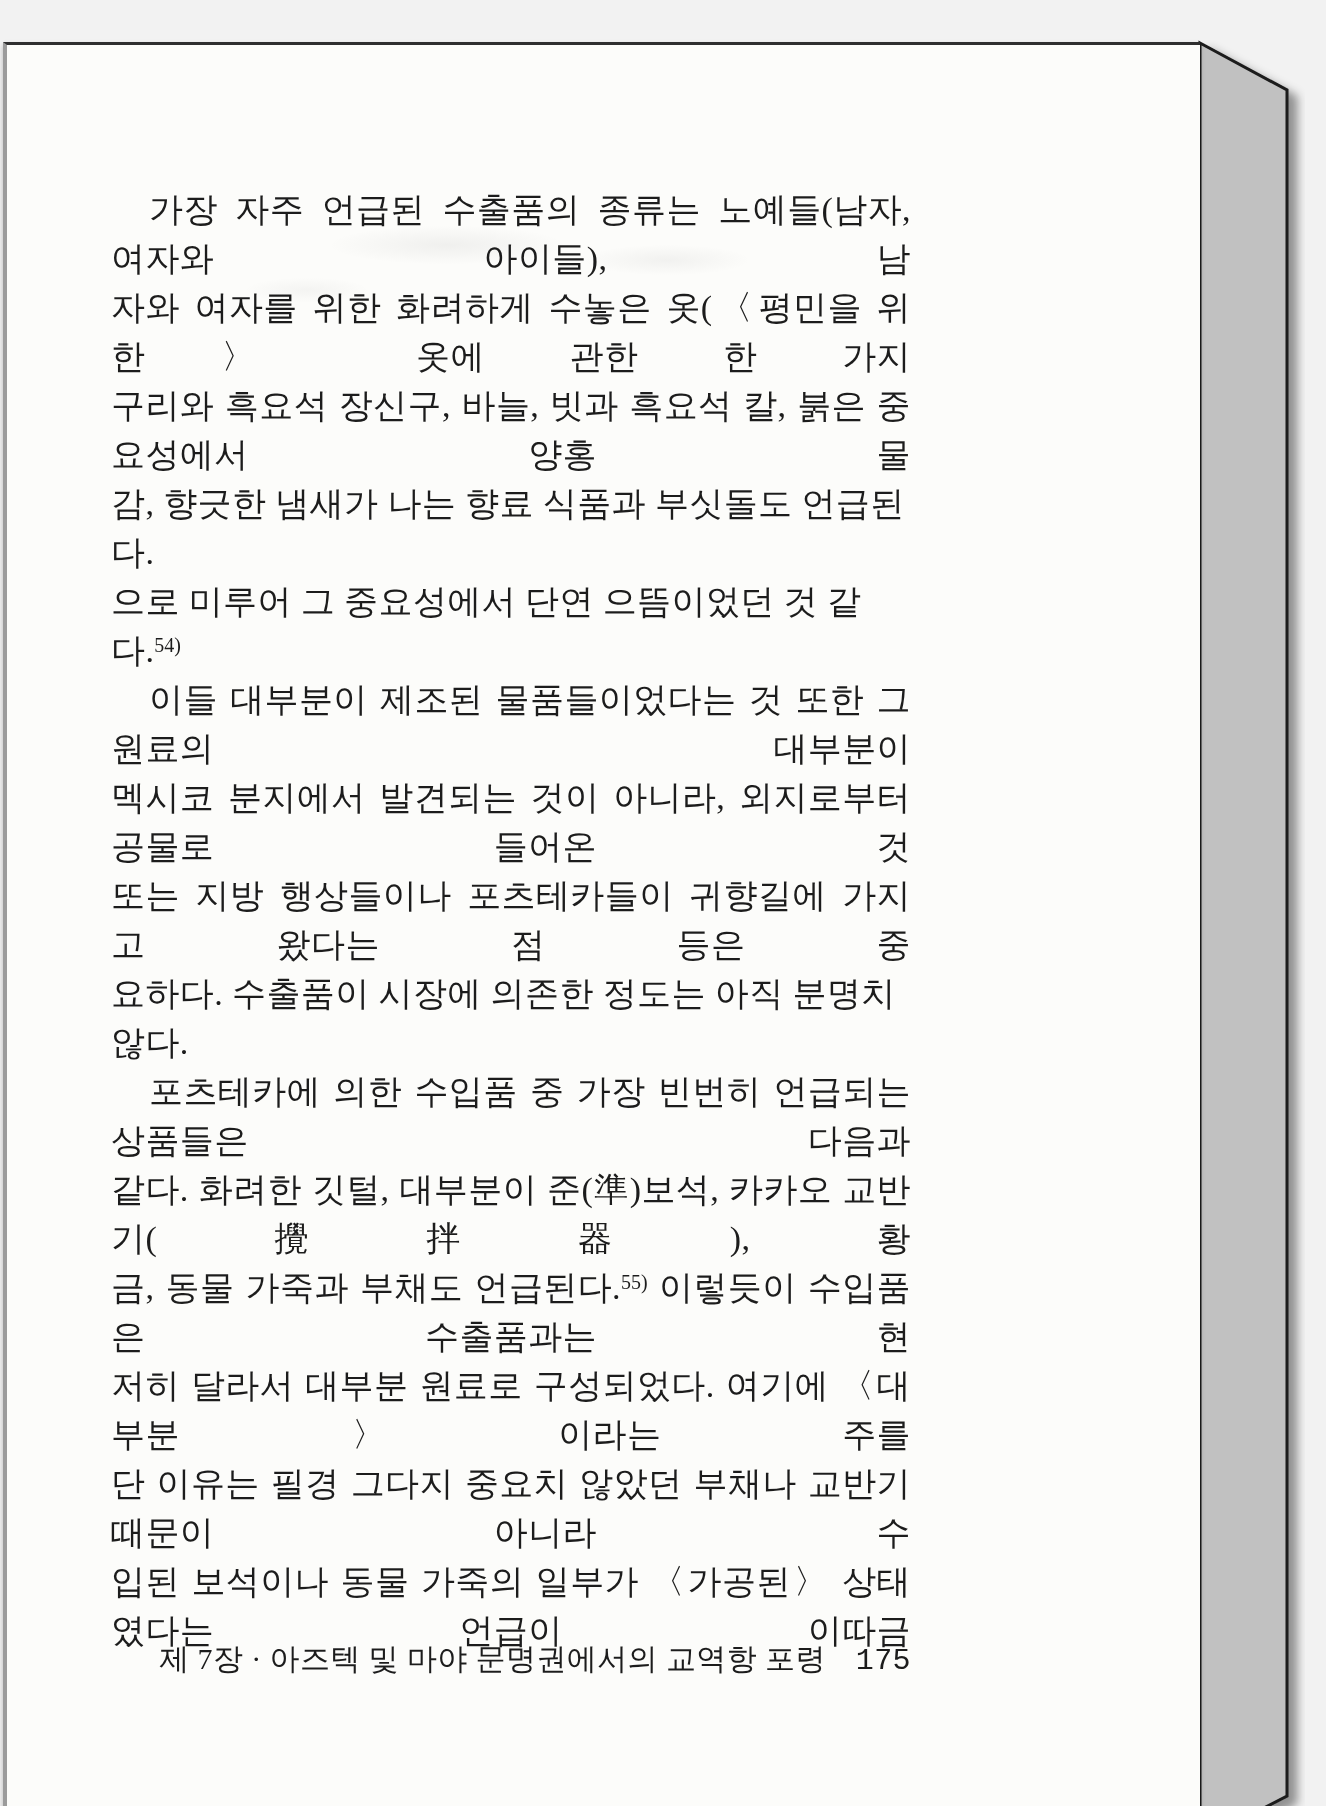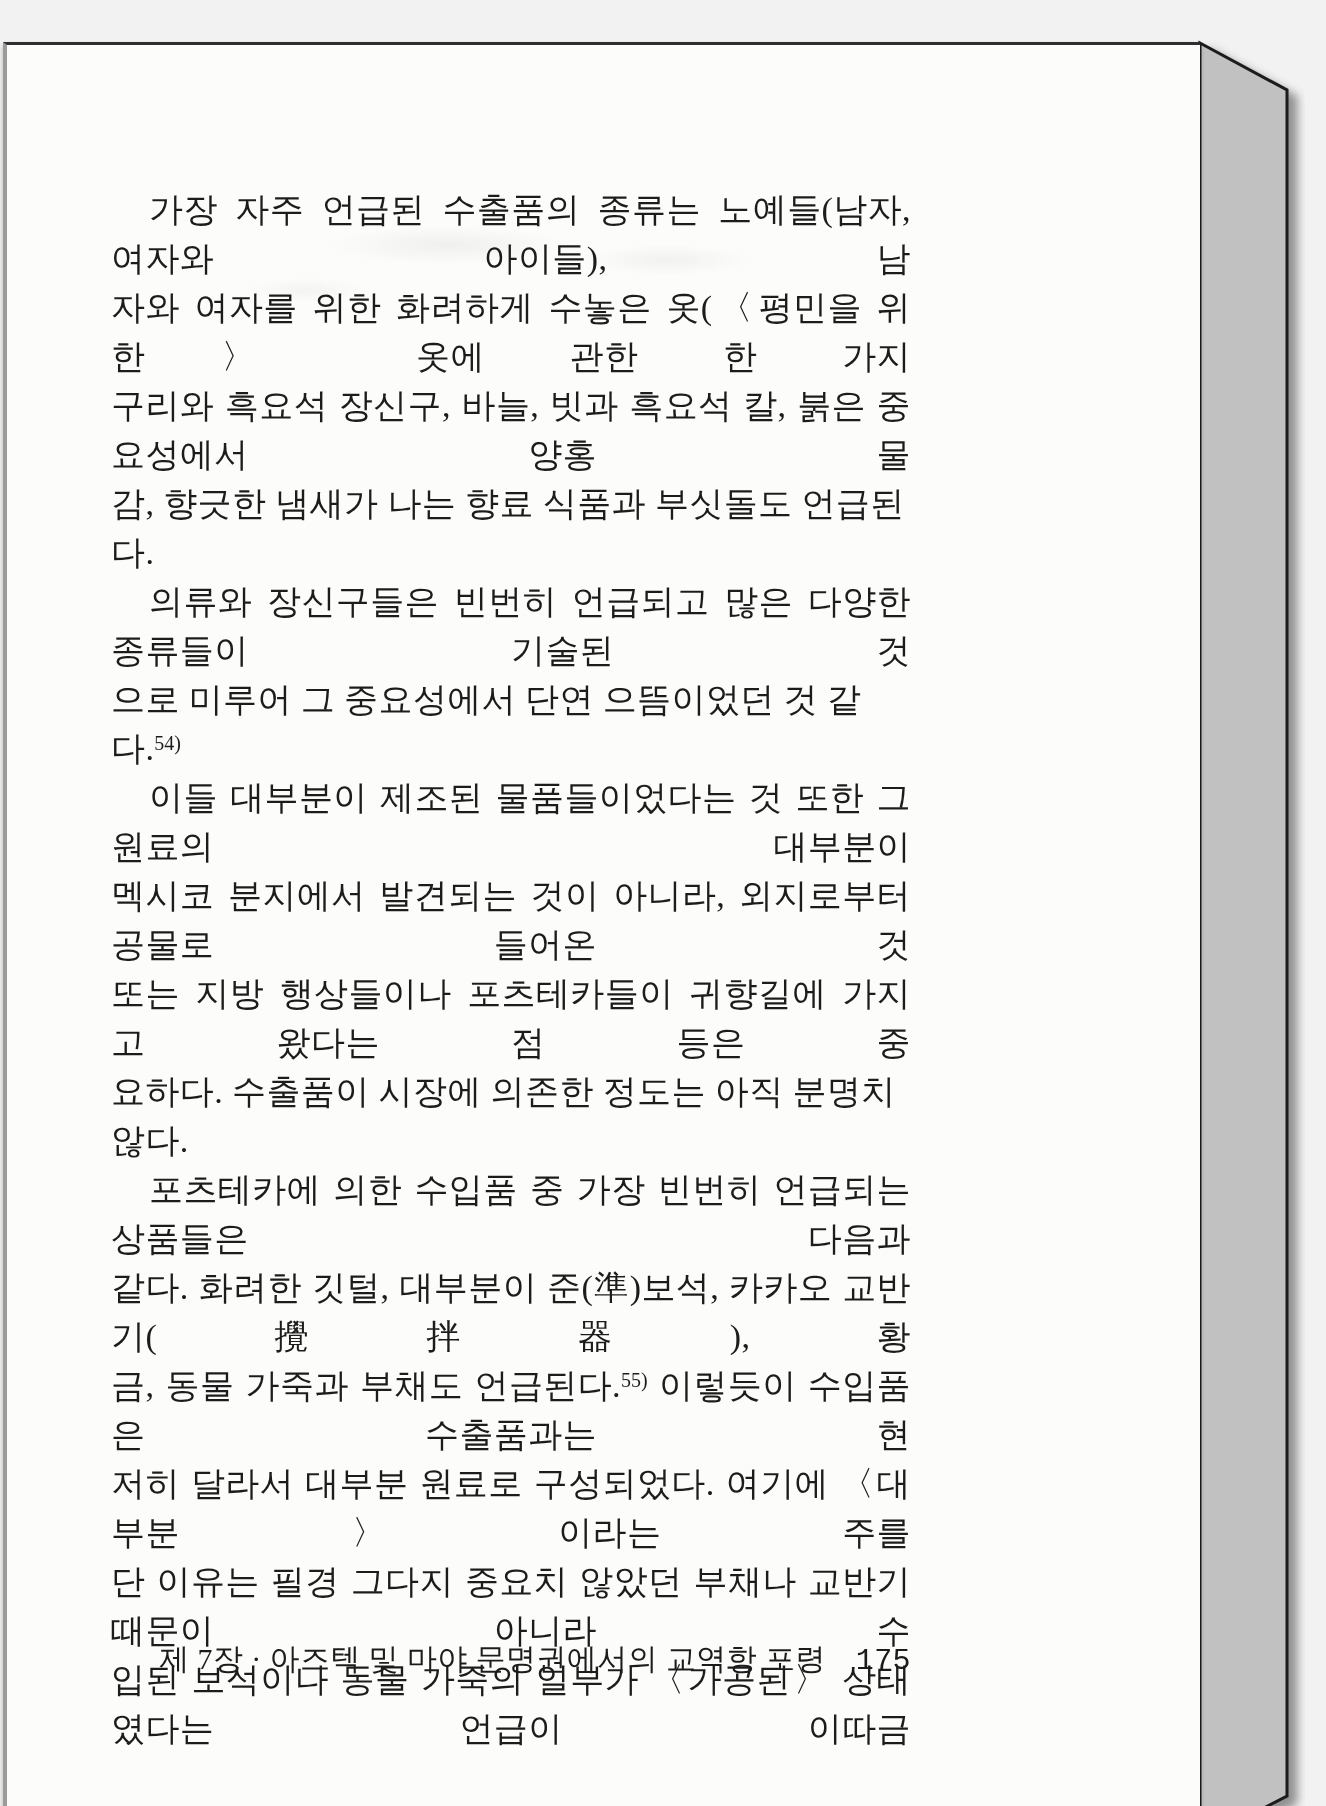--- a/index.html
+++ b/index.html
@@ -63,21 +63,20 @@
     <polygon points="1200,3 1287,50 1287,1756 1200,1801" style="fill:var(--edge,#c1c1c1); stroke:#1b1b1b; stroke-width:3;" filter="url(#sh)"></polygon>
   </svg>
 
   <div class="paper">
 
     <div class="textblock" id="body-lines">
         <div class="line just ind">가장 자주 언급된 수출품의 종류는 노예들(남자, 여자와 아이들), 남</div>
         <div class="line just">자와 여자를 위한 화려하게 수놓은 옷(〈평민을 위한〉 옷에 관한 한 가지</div>
         <div class="line just">구리와 흑요석 장신구, 바늘, 빗과 흑요석 칼, 붉은 중요성에서 양홍 물</div>
         <div class="line">감, 향긋한 냄새가 나는 향료 식품과 부싯돌도 언급된다.</div>
-        <div class="line just ind">의류와 장신구들은 빈번히 언급되고 많은 다양한 종류들이 기술된 것</div>
         <div class="line">으로 미루어 그 중요성에서 단연 으뜸이었던 것 같다.<sup class="fnref">54)</sup></div>
         <div class="line just ind">이들 대부분이 제조된 물품들이었다는 것 또한 그 원료의 대부분이</div>
         <div class="line just">멕시코 분지에서 발견되는 것이 아니라, 외지로부터 공물로 들어온 것</div>
         <div class="line just">또는 지방 행상들이나 포츠테카들이 귀향길에 가지고 왔다는 점 등은 중</div>
         <div class="line">요하다. 수출품이 시장에 의존한 정도는 아직 분명치 않다.</div>
         <div class="line just ind">포츠테카에 의한 수입품 중 가장 빈번히 언급되는 상품들은 다음과</div>
         <div class="line just">같다. 화려한 깃털, 대부분이 준(準)보석, 카카오 교반기(攪拌器), 황</div>
         <div class="line just">금, 동물 가죽과 부채도 언급된다.<sup class="fnref">55)</sup> 이렇듯이 수입품은 수출품과는 현</div>
         <div class="line just">저히 달라서 대부분 원료로 구성되었다. 여기에 〈대부분〉이라는 주를</div>
         <div class="line just">단 이유는 필경 그다지 중요치 않았던 부채나 교반기 때문이 아니라 수</div>

